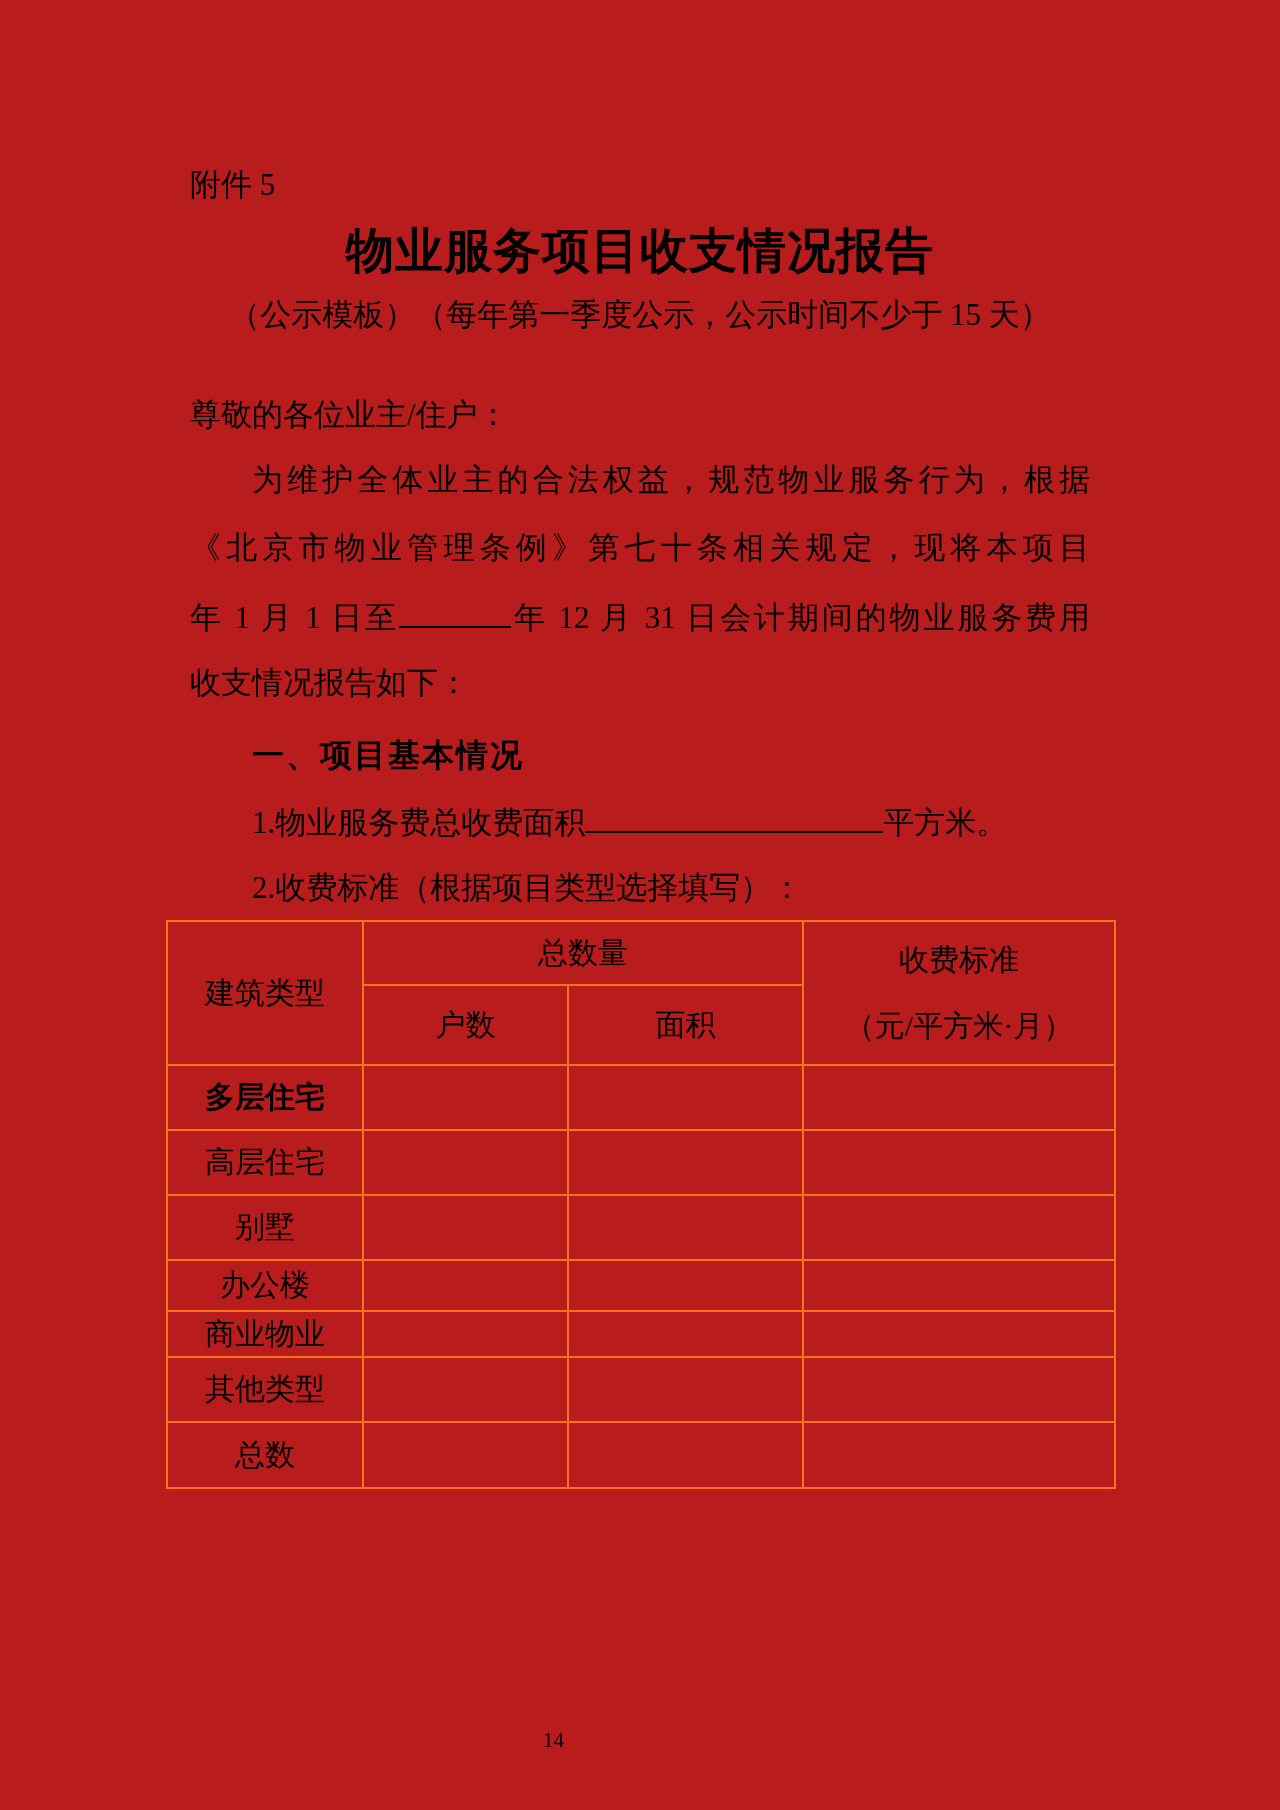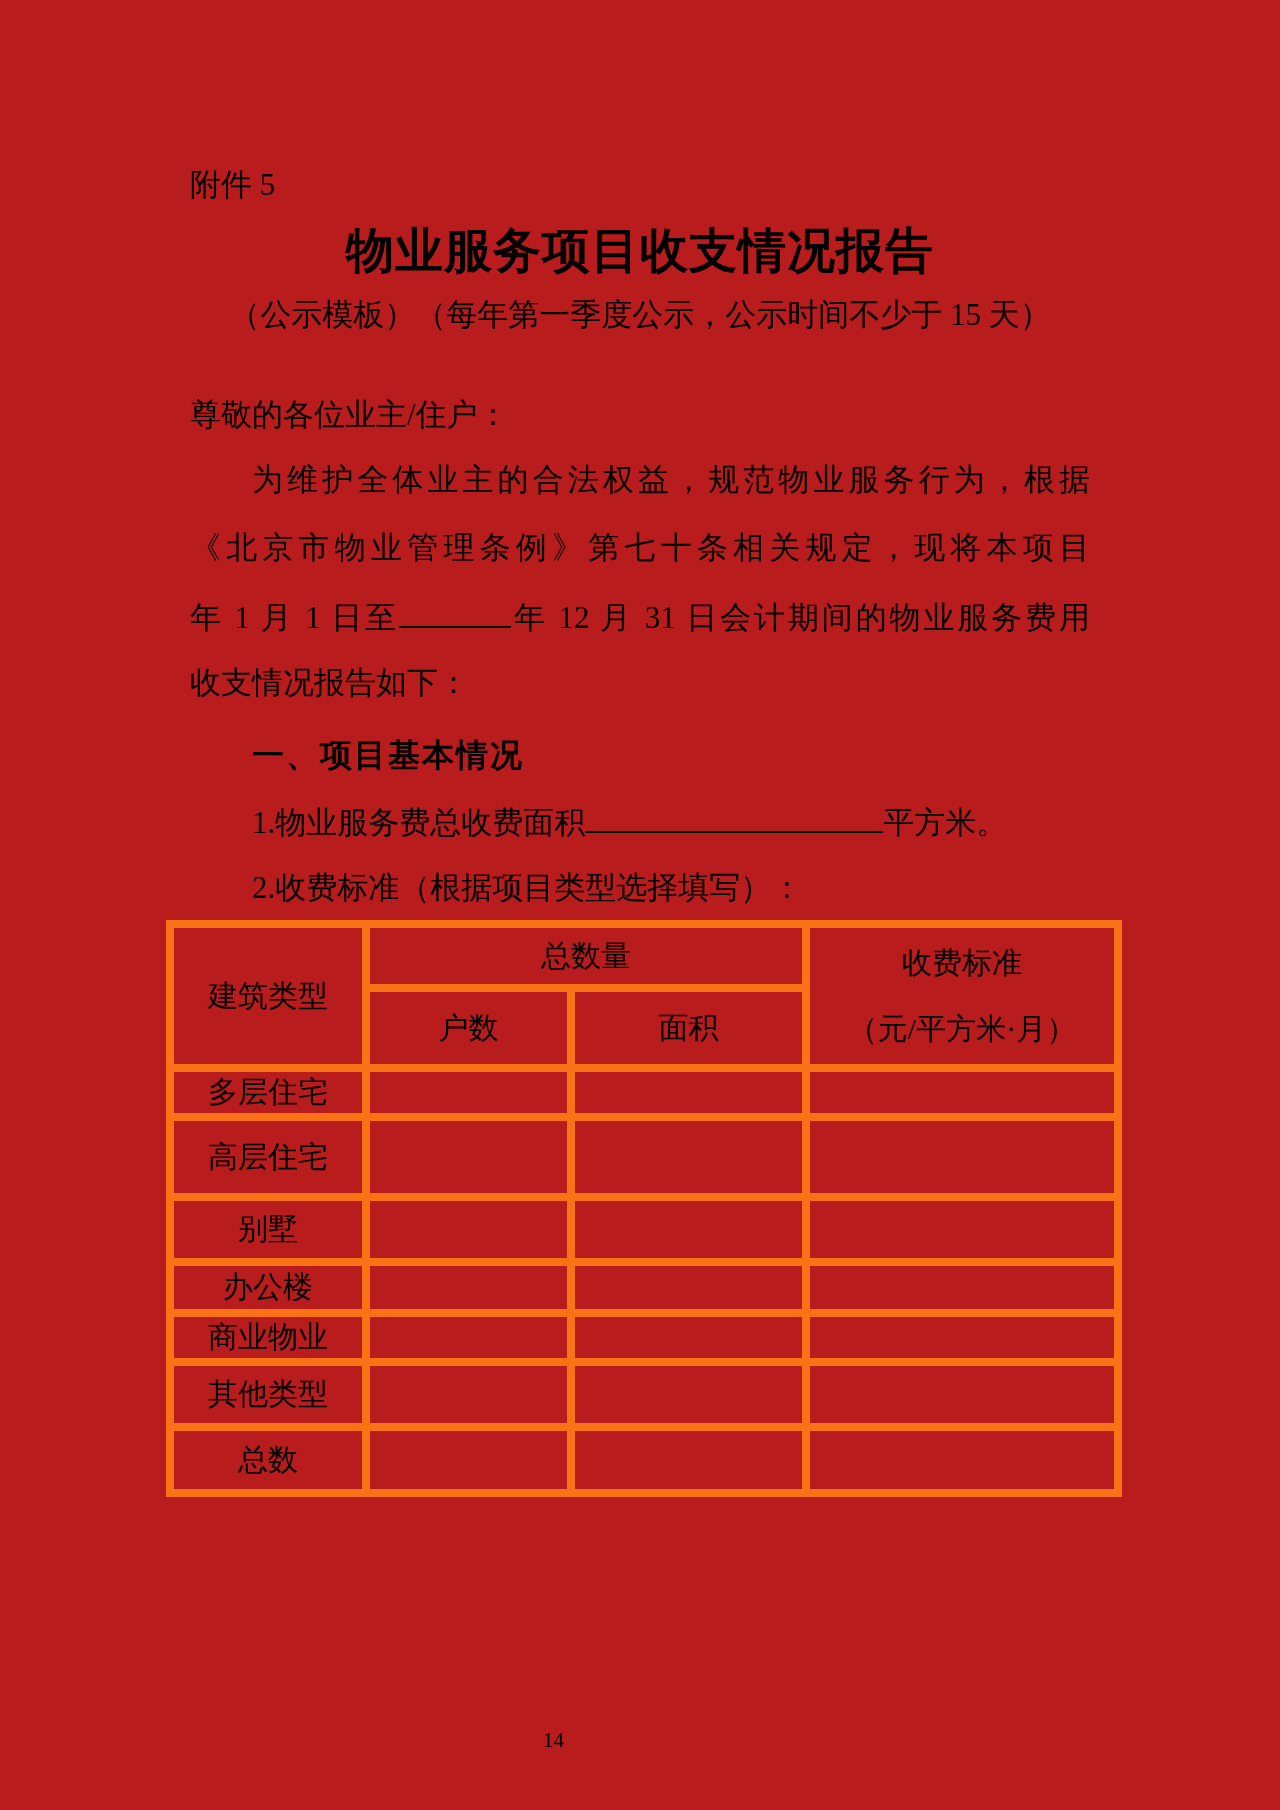--- a/index.html
+++ b/index.html
@@ -25,21 +25,21 @@
   .blank {
     display:inline-block;
     height:0.95em;
     border-bottom:2px solid #000;
     vertical-align:baseline;
   }
   .blank-year  { width:112px; }
   .blank-area  { width:298px; }
   table.sheet { border-collapse:collapse; table-layout:fixed; }
   table.sheet td {
-    border:8px solid #f97316;
+    border:2px solid #f97316;
     text-align:center;
     vertical-align:middle;
     font-size:30px;
     padding:0;
     overflow:hidden;
   }
   td.fee-head { line-height:66px; }
   .page-num { font-size:21px; line-height:26px; }
 </style>
 </head>
@@ -87,27 +87,27 @@
         <td rowspan="2" class="fee-head">
           <div>收费标准</div>
           <div>（元/平方米·月）</div>
         </td>
       </tr>
       <tr style="height:80px;">
         <td>户数</td>
         <td>面积</td>
       </tr>
 
-      <tr style="height:47px;">
+      <tr style="height:65px;font-weight:bold;">
         <td>多层住宅</td>
         <td></td>
         <td></td>
         <td></td>
       </tr>
-      <tr style="height:80px;">
+      <tr style="height:65px;">
         <td>高层住宅</td>
         <td></td>
         <td></td>
         <td></td>
       </tr>
       <tr style="height:65px;">
         <td>别墅</td>
         <td></td>
         <td></td>
         <td></td>

